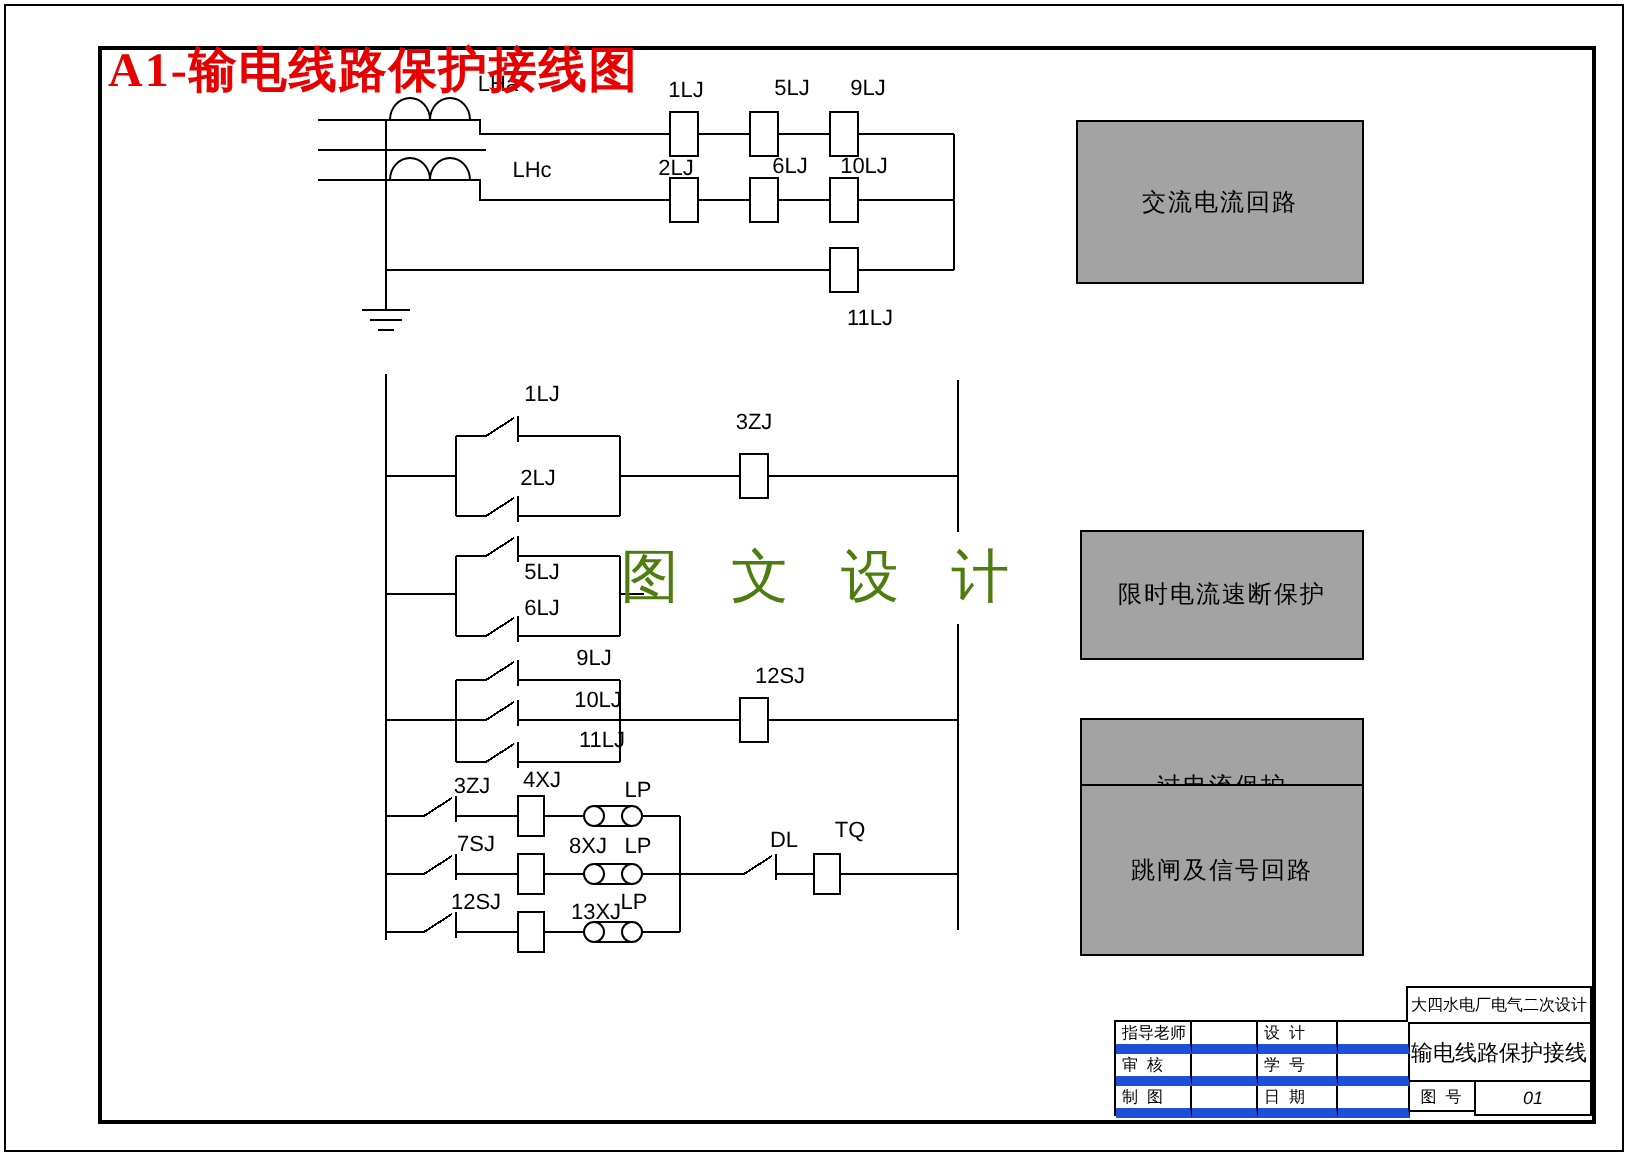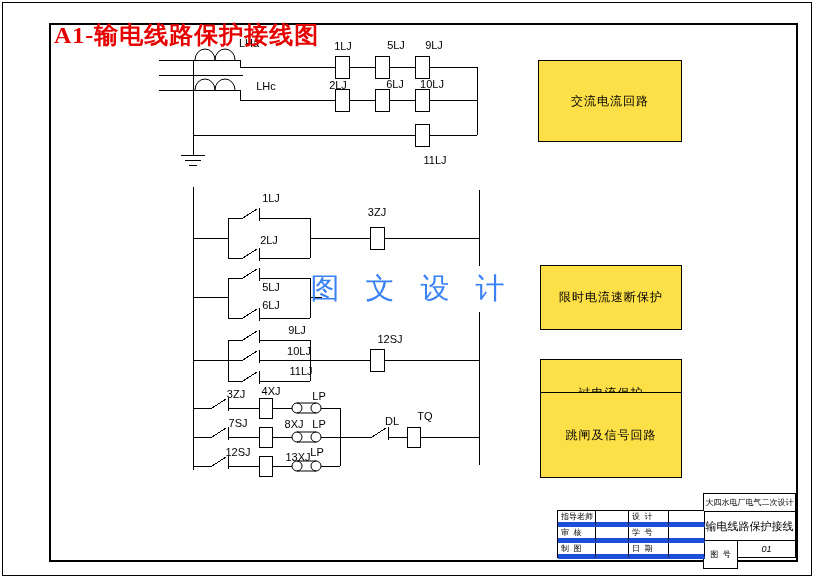--- a/index.html
+++ b/index.html
@@ -8,22 +8,22 @@
   #outer-border{position:absolute;left:2px;top:2px;width:808px;height:572px;border:1px solid #000;}
   #inner-frame{position:absolute;left:49px;top:23px;width:745px;height:535px;border:2px solid #000;}
   #schematic-svg{position:absolute;left:0;top:0;z-index:1;}
   .lbl{position:absolute;transform:translate(-50%,-50%);font-size:11px;color:#000;
        white-space:nowrap;z-index:3;line-height:1;margin-left:13px;}
   #page-title{position:absolute;left:54px;top:19px;z-index:4;
        font-family:"Liberation Serif","DejaVu Serif",serif;
        font-weight:bold;font-size:24px;letter-spacing:1px;white-space:nowrap;}
   #watermark{position:absolute;left:322px;top:266px;width:180px;height:46px;background:#fff;
        z-index:2;display:flex;align-items:center;justify-content:center;
-       font-size:29px;letter-spacing:9px;color:#3b82f6;white-space:nowrap;}
-  .legend-box{position:absolute;border:1px solid #000;background:#fde047;display:flex;
+       font-size:29px;letter-spacing:9px;color:#4d7c0f;white-space:nowrap;}
+  .legend-box{position:absolute;border:1px solid #000;background:#a3a3a3;display:flex;
        align-items:center;justify-content:center;font-size:12px;letter-spacing:1px;
        color:#000;z-index:2;white-space:pre;}
   
   .tb-cell{position:absolute;border:1px solid #000;background:#fff;display:flex;
        align-items:center;z-index:3;color:#000;white-space:pre;box-sizing:border-box;}
   #tb-grid{position:absolute;left:557px;top:510px;width:147px;height:48px;z-index:3;
        display:grid;grid-template-columns:38px 33px 40px 36px;grid-template-rows:16px 16px 16px;
        border-left:1px solid #000;border-top:1px solid #000;box-sizing:border-box;background:#fff;}
   #tb-grid>div{border-right:1px solid #000;border-bottom:5px solid #1d4ed8;
        display:flex;align-items:center;padding-left:3px;font-size:8px;white-space:pre;
@@ -142,21 +142,21 @@
     <span>限时电流速断保护</span></div>
   <div class="legend-box" style="left:540px;top:327px;width:140px;height:66px;margin-top:32px;">
     <span>过电流保护</span></div>
   <div class="legend-box" style="left:540px;top:392px;width:140px;height:84px;">
     <span>跳闸及信号回路</span></div>
 
   <div class="tb-cell" style="left:703px;top:493px;width:93px;height:19px;justify-content:center;font-size:8px;">
     <span>大四水电厂电气二次设计</span></div>
   <div class="tb-cell" style="left:703px;top:511px;width:93px;height:30px;justify-content:center;font-size:11px;letter-spacing:0px;">
     <span>输电线路保护接线</span></div>
-  <div class="tb-cell" style="left:703px;top:540px;width:35px;height:29px;justify-content:center;font-size:8px;">
+  <div class="tb-cell" style="left:703px;top:540px;width:35px;height:16px;justify-content:center;font-size:8px;">
     <span>图  号</span></div>
   <div class="tb-cell" style="left:737px;top:540px;width:59px;height:18px;justify-content:center;font-size:9px;font-style:italic;">
     <span>01</span></div>
 
   <div id="tb-grid">
     <div>指导老师</div>
     <div></div>
     <div>设  计</div>
     <div></div>
     <div>审  核</div>

